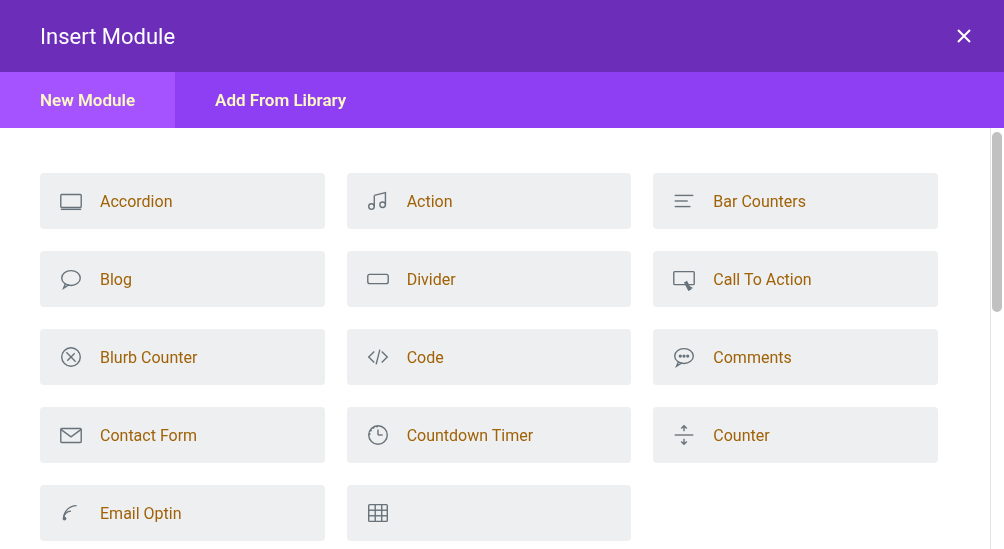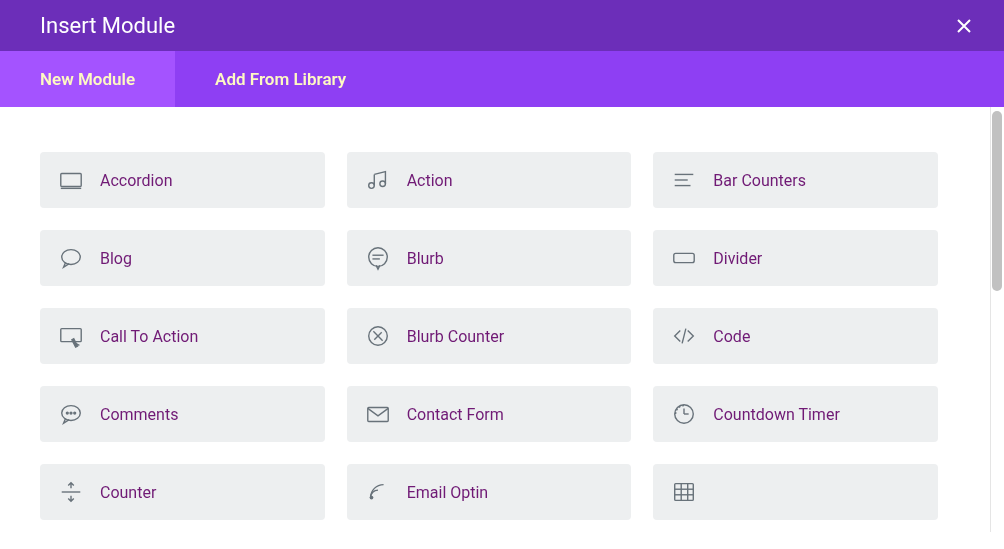--- a/index.html
+++ b/index.html
@@ -10,21 +10,21 @@
     body {
       font-family: -apple-system, BlinkMacSystemFont, "Segoe UI", Roboto, "Helvetica Neue", Arial, sans-serif;
       background: #fff;
       width: 1004px;
       height: 549px;
       overflow: hidden;
       position: relative;
     }
     .header {
       background: #6c2eb9;
-      height: 51px;
+      height: 72px;
       display: flex;
       align-items: center;
       justify-content: space-between;
       padding: 0 40px 0 40px;
       gap: 33px;
     }
     .header-title {
       color: #fff;
       font-size: 22px;
       font-weight: 400;
@@ -89,21 +89,21 @@
       justify-content: center;
     }
     .module-icon svg {
       width: 26px;
       height: 26px;
       stroke: #68727a;
       fill: none;
       stroke-width: 1.5;
     }
     .module-label {
-      color: #701a75;
+      color: #a16207;
       font-size: 16px;
       font-weight: 400;
     }
     .scrollbar-track {
       position: absolute;
       right: 0;
       top: 0;
       width: 14px;
       height: 100%;
       background: #fff;
@@ -179,31 +179,20 @@
     <div class="module-item">
       <span class="module-icon">
         <svg viewBox="0 0 28 28">
             <ellipse cx="14" cy="13" rx="10" ry="8"></ellipse>
             <path d="M8 19 L6 24 L12 20"></path>
           </svg>
       </span>
       <span class="module-label">Blog</span>
     </div>
 
-    <div class="module-item">
-      <span class="module-icon">
-        <svg viewBox="0 0 28 28">
-            <circle cx="14" cy="13" r="10"></circle>
-            <line x1="8" y1="11" x2="20" y2="11"></line>
-            <line x1="8" y1="15" x2="16" y2="15"></line>
-            <path d="M12 22 L14 26 L16 22"></path>
-          </svg>
-      </span>
-      <span class="module-label">Blurb</span>
-    </div>
 
     <div class="module-item">
       <span class="module-icon">
         <svg viewBox="0 0 28 28">
             <rect x="3" y="9" width="22" height="10" rx="2"></rect>
           </svg>
       </span>
       <span class="module-label">Divider</span>
     </div>
 

